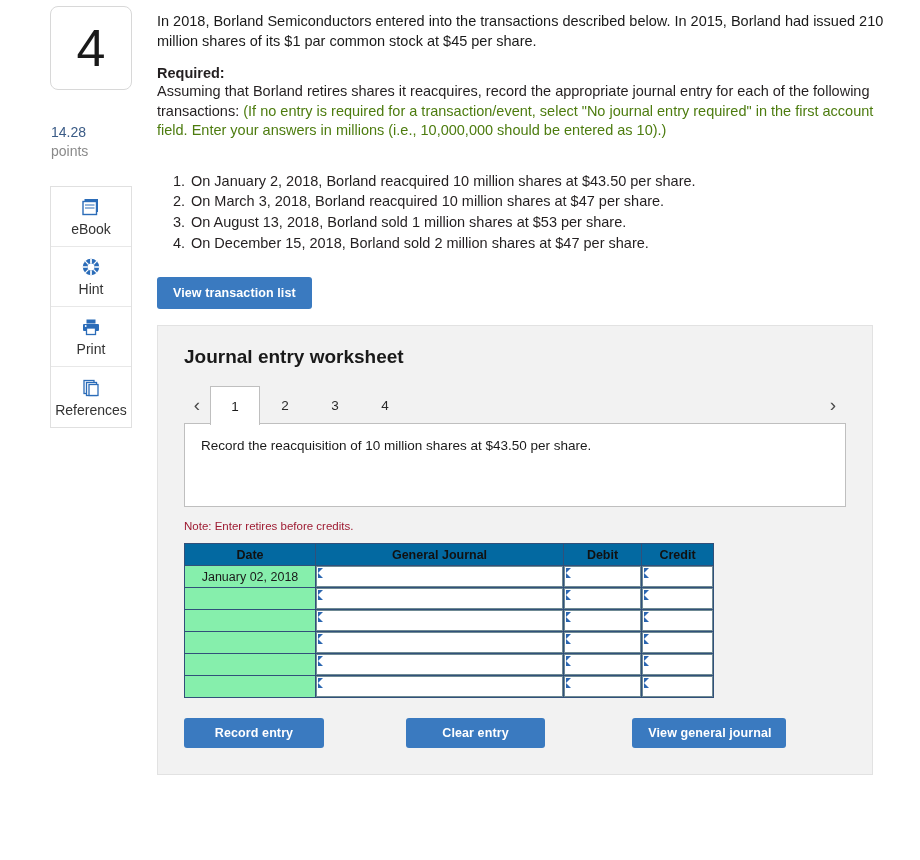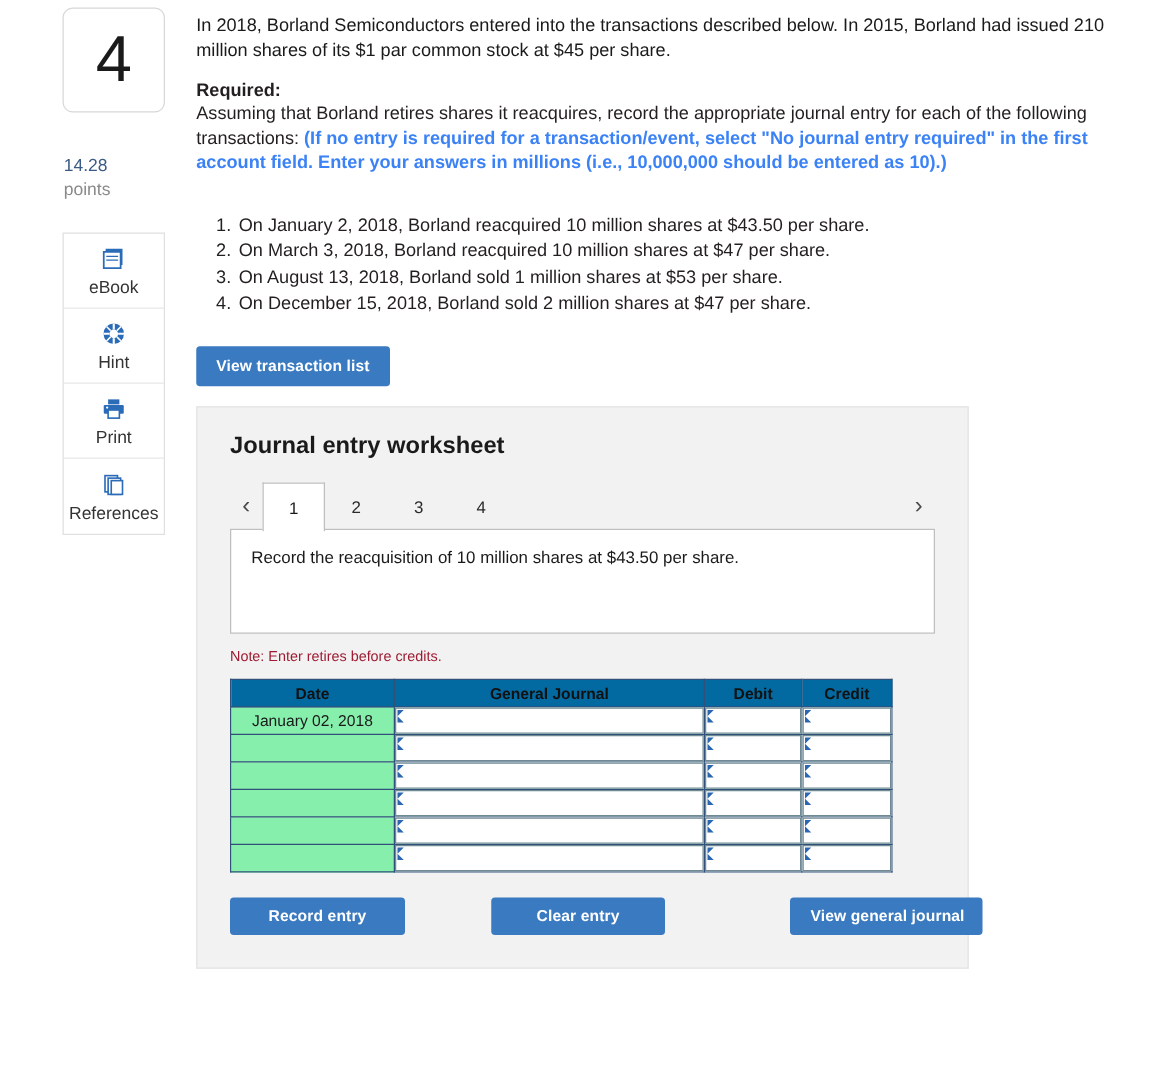--- a/index.html
+++ b/index.html
@@ -36,37 +36,37 @@
   }
   .tool:last-child { border-bottom: none; }
   .tool .tlabel { font-size: 14px; color: #333; line-height: 1; }
   .tool svg { display: block; }
 
   
   .main { position: absolute; left: 157px; top: 12px; width: 745px; }
   .para { font-size: 14.5px; line-height: 1.35; color: #1a1a1a; }
   .req-label { font-weight: bold; font-size: 14.5px; margin-top: 14px; }
   .req-body { font-size: 14.5px; line-height: 1.35; margin-top: 1px; }
-  .red { color: #3b82f6; font-weight: bold; }
+  .red { color: #4d7c0f; font-weight: normal; }
 
   ol.txlist { margin: 30px 0 0 0; padding-left: 32px; font-size: 14.5px; line-height: 1.42; }
   ol.txlist li { padding-left: 2px; }
 
   .btn {
     display: inline-block; background: #3a7ac0; color: #fff;
     border: none; border-radius: 3px;
     font-family: "Liberation Sans", sans-serif;
     font-size: 12.5px; font-weight: bold; letter-spacing: .1px;
     padding: 8px 14px; cursor: pointer; text-align: center;
   }
   .btn-view-tx { margin-top: 24px; padding: 9px 16px; }
 
   
   .panel {
-    margin-top: 16px; width: 618px;
+    margin-top: 16px; width: 716px;
     background: #f2f2f2; border: 1px solid #e2e2e2;
     padding: 20px 26px 26px 26px;
   }
   .panel-title { font-size: 19px; font-weight: bold; color: #1a1a1a; }
 
   .tabstrip {
     margin-top: 18px; position: relative; height: 38px;
     display: flex; align-items: stretch;
   }
   .chev {
@@ -126,21 +126,21 @@
     border-top: 5px solid #2b66b0;
     border-right: 5px solid transparent;
   }
   .marker::after {
     content: ""; position: absolute; left: 0; top: 0;
     width: 0; height: 0;
     border-bottom: 5px solid #2b66b0;
     border-right: 5px solid transparent;
   }
 
-  .actions { margin-top: 20px; display: flex; align-items: center; width: 602px; }
+  .actions { margin-top: 20px; display: flex; align-items: center; width: 602px; gap: 13px; }
   .btn-record { width: 140px; }
   .btn-clear  { width: 139px; margin-left: 69px; }
   .btn-viewgj { width: 154px; margin-left: auto; padding-left: 16px; }
 </style>
 </head>
 <body>
 
 <div class="page">
 
   <div class="rail">

